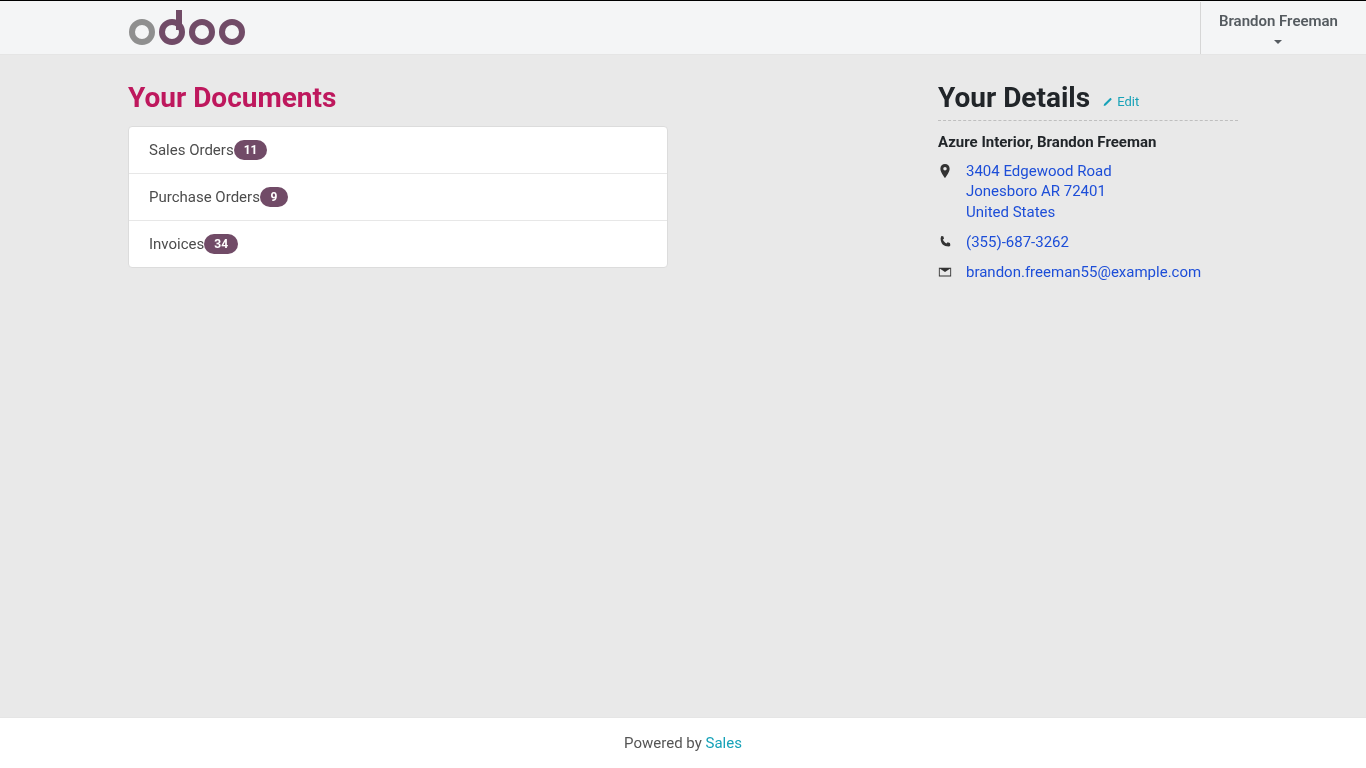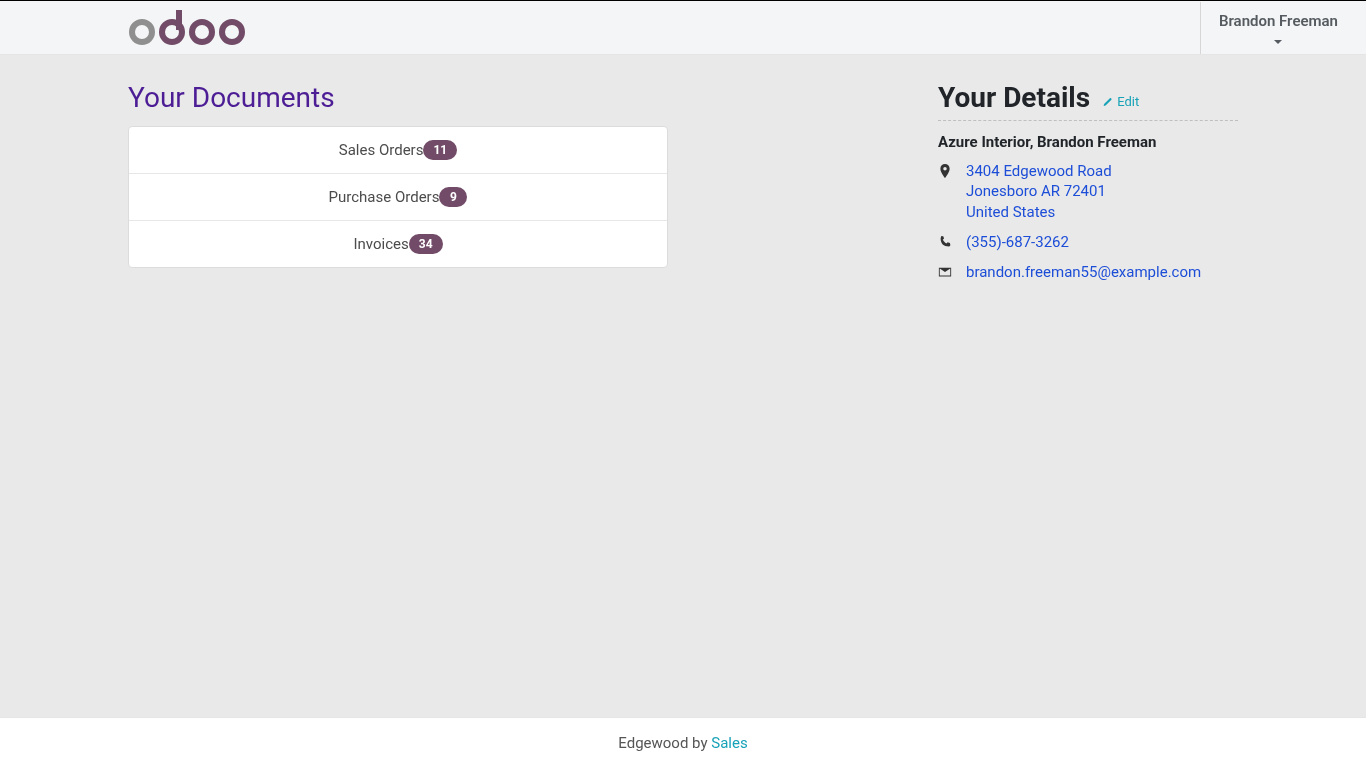--- a/index.html
+++ b/index.html
@@ -53,34 +53,34 @@
     padding: 26px 128px 40px;
     display: flex;
     align-items: flex-start;
     gap: 60px;
   }
   .col-docs { width: 540px; }
   .col-details { flex: 1; max-width: 300px; margin-left: auto; }
 
   h2.page-title {
     font-size: 28px;
-    font-weight: 400;
-    color: #4c1d95;
+    font-weight: 700;
+    color: #be185d;
     margin-bottom: 12px;
   }
   .docs-list {
     background: #fff;
     border: 1px solid #dcdcdc;
     border-radius: 4px;
     overflow: hidden;
   }
   .doc-row {
     display: flex;
     align-items: center;
-    justify-content: center;
+    justify-content: flex-start;
     padding: 13px 20px;
     border-bottom: 1px solid #e7e7e7;
     color: #4c4c4c;
     cursor: pointer;
   }
   .doc-row:last-child { border-bottom: none; }
   .badge {
     background: #714B67;
     color: #fff;
     font-size: 12px;
@@ -218,14 +218,14 @@
       <svg class="detail-icon" viewBox="0 0 16 16">
           <path d="M1 3h14v10H1V3zm7 5L2 4v8h12V4l-6 4z"></path>
         </svg>
       <div class="detail-text">brandon.freeman55@example.com</div>
     </div>
   </section>
 
 </main>
 
 <footer class="site-footer">
-  <span>Edgewood by </span><a>Sales</a>
+  <span>Powered by </span><a>Sales</a>
 </footer>
 
 </body></html>

